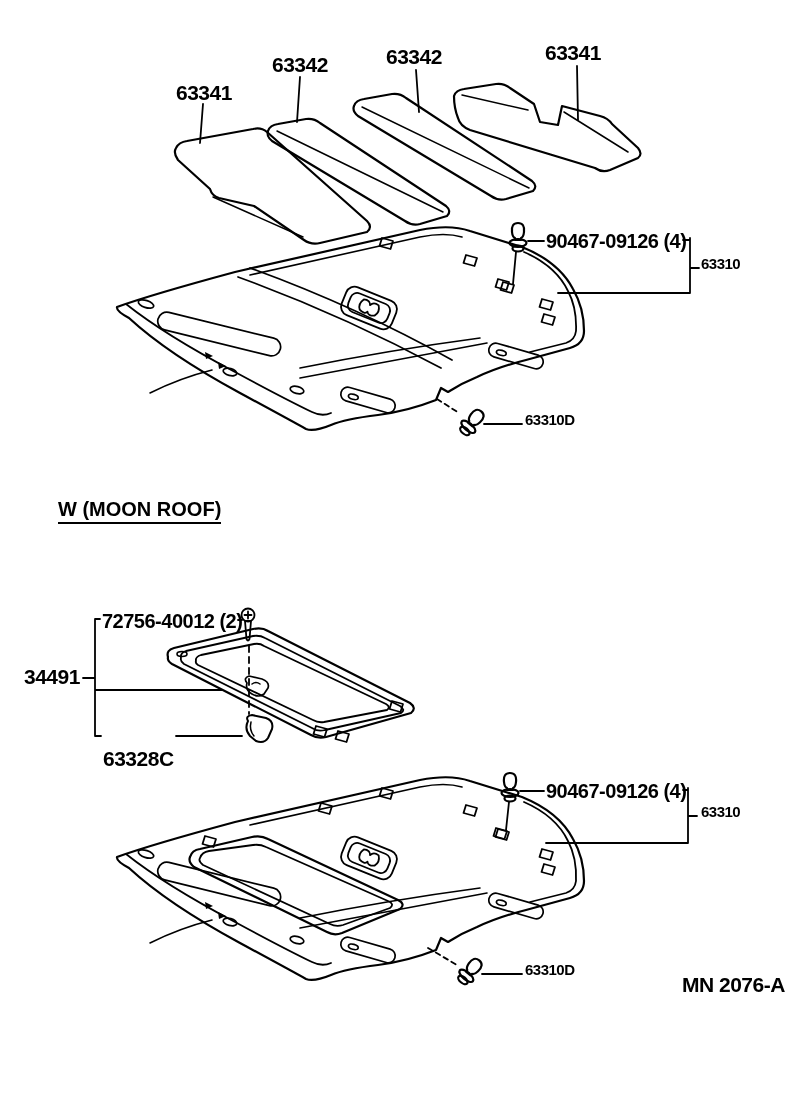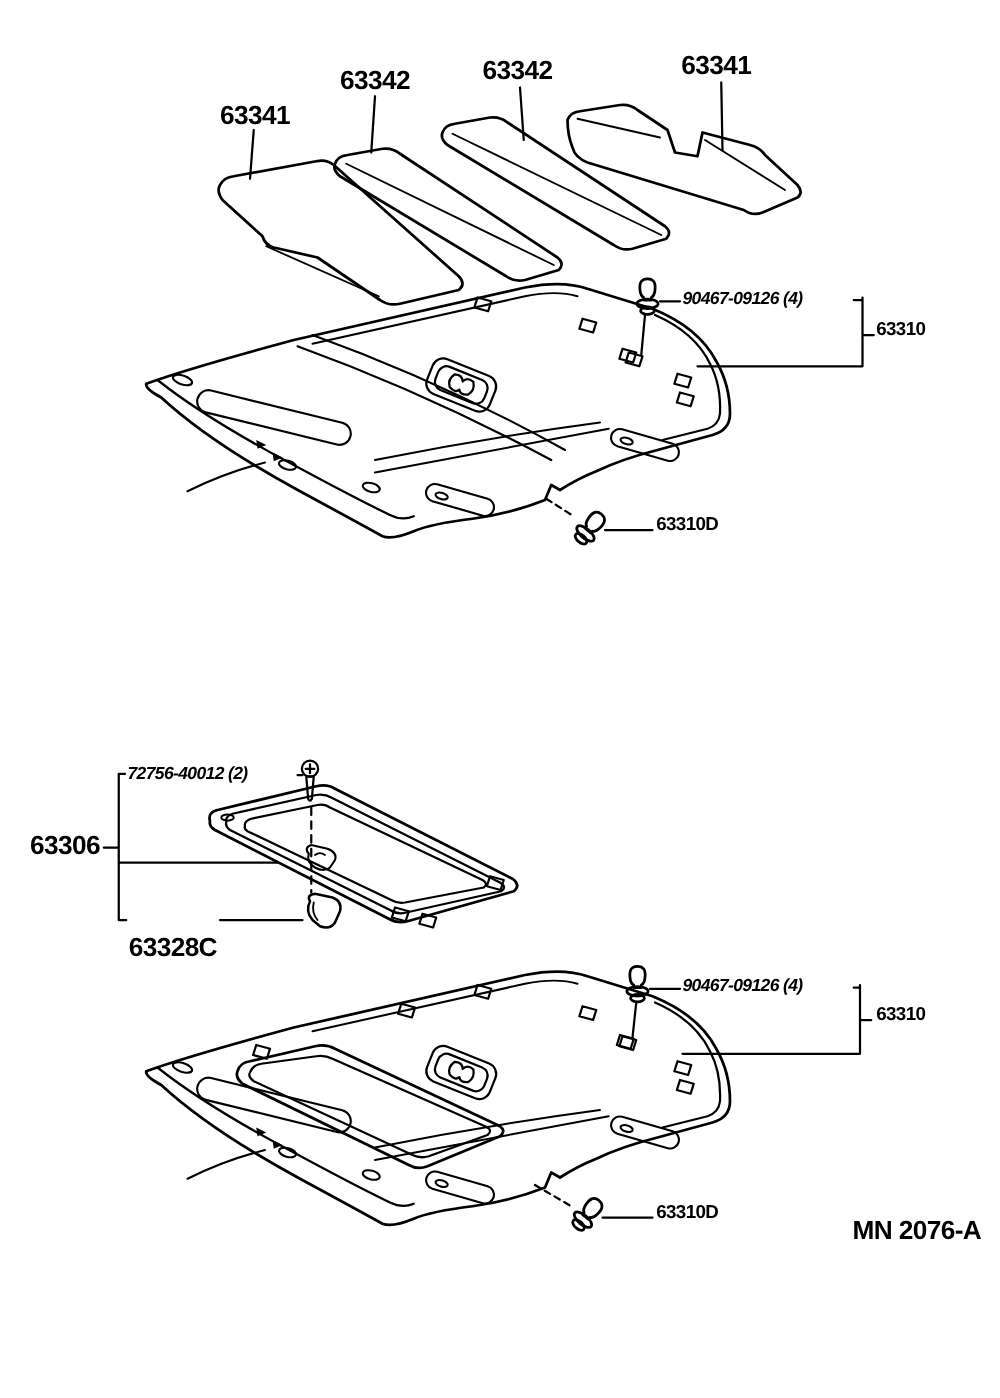--- a/index.html
+++ b/index.html
@@ -2,21 +2,21 @@
 <html><head>
 <meta charset="utf-8">
 <style>
   html,body{margin:0;padding:0;background:#fff;}
   #stage{position:relative;width:800px;height:1118px;background:#ffffff;overflow:hidden;
          font-family:"Liberation Sans",sans-serif;}
   #art{position:absolute;left:0;top:0;}
   .lbl{position:absolute;font-weight:bold;color:#000;white-space:nowrap;line-height:1;
        letter-spacing:-0.5px;font-family:"Liberation Sans",sans-serif;}
   .s17{font-size:21px;}
-  .s18{font-size:14px;font-style:italic;}
+  .s18{font-size:20px;}
   .s21{font-size:21px;}
   .s23{font-size:15px;}
   .heading{font-size:20px;border-bottom:2px solid #000;padding-bottom:3px;letter-spacing:0;}
 </style>
 </head>
 <body>
 
 <div id="stage">
 
   <svg id="art" width="800" height="1118" viewBox="0 0 800 1118" fill="none" stroke="#000" stroke-width="2.2" stroke-linecap="round" stroke-linejoin="round">
@@ -166,23 +166,24 @@
 
   <div class="lbl s21" style="left:176px;top:82px">63341</div>
   <div class="lbl s21" style="left:272px;top:54px">63342</div>
   <div class="lbl s21" style="left:386px;top:46px">63342</div>
   <div class="lbl s21" style="left:545px;top:42px">63341</div>
 
   <div class="lbl s18" style="left:546px;top:231px">90467-09126 (4)</div>
   <div class="lbl s23" style="left:701px;top:256px">63310</div>
   <div class="lbl s23" style="left:525px;top:412px">63310D</div>
 
+  <div class="lbl heading" style="left:58px;top:499px">W (MOON ROOF)</div>
 
   <div class="lbl s18" style="left:102px;top:611px">72756-40012 (2)</div>
-  <div class="lbl s21" style="left:24px;top:666px">63306</div>
+  <div class="lbl s21" style="left:24px;top:666px">34491</div>
   <div class="lbl s21" style="left:103px;top:748px">63328C</div>
 
   <div class="lbl s18" style="left:546px;top:781px">90467-09126 (4)</div>
   <div class="lbl s23" style="left:701px;top:804px">63310</div>
   <div class="lbl s23" style="left:525px;top:962px">63310D</div>
 
   <div class="lbl s17" style="left:682px;top:974px">MN 2076-A</div>
 </div>
 
 </body></html>

